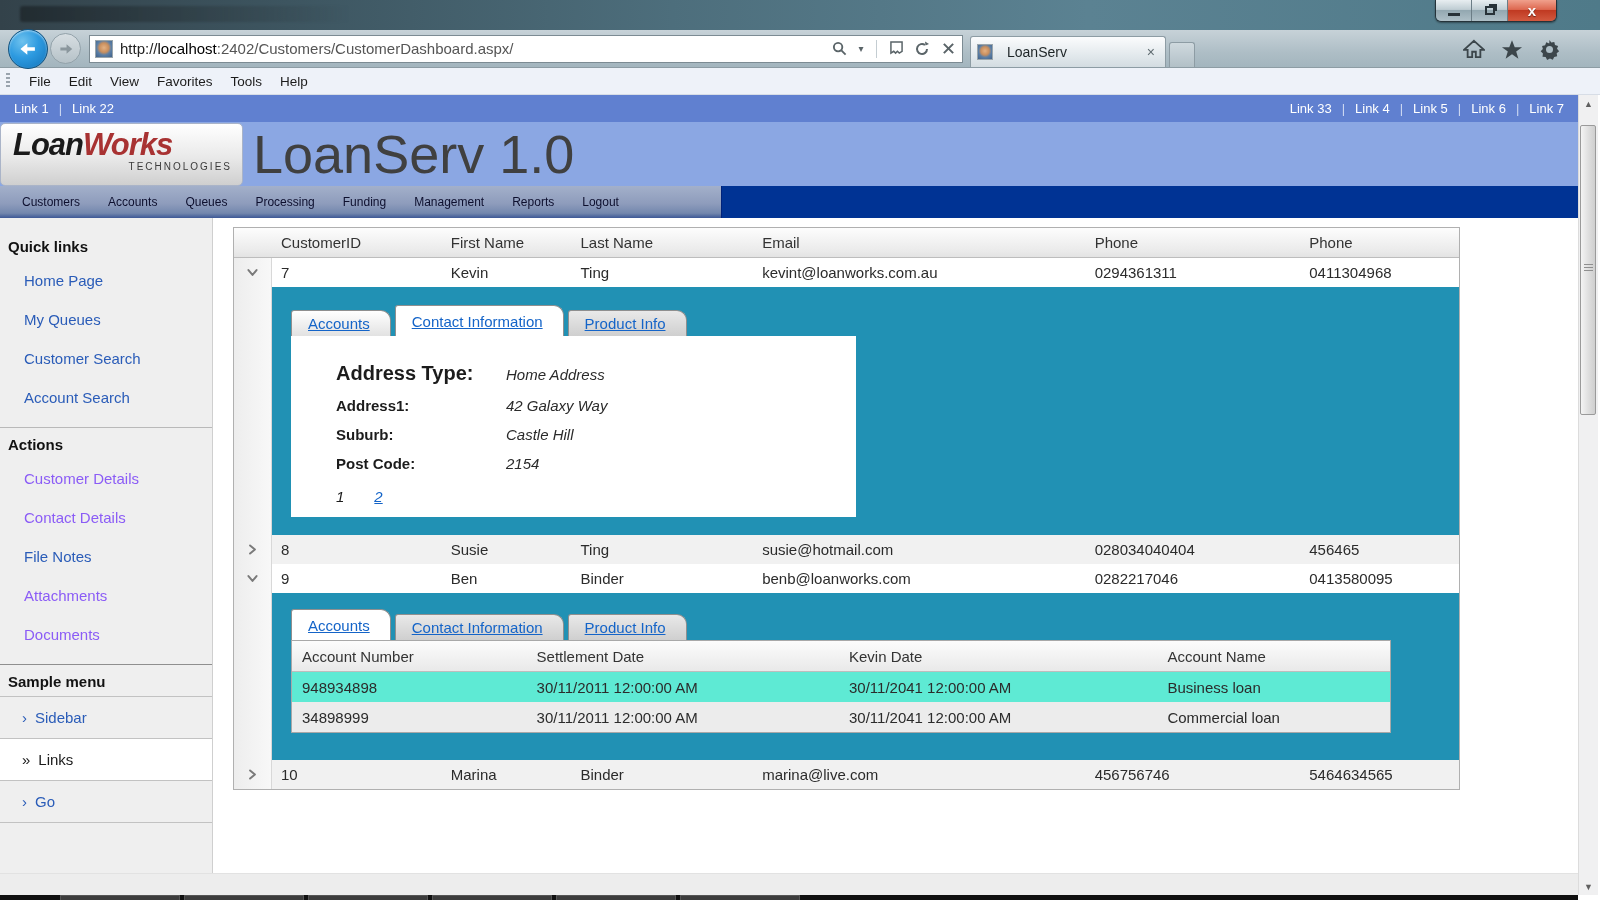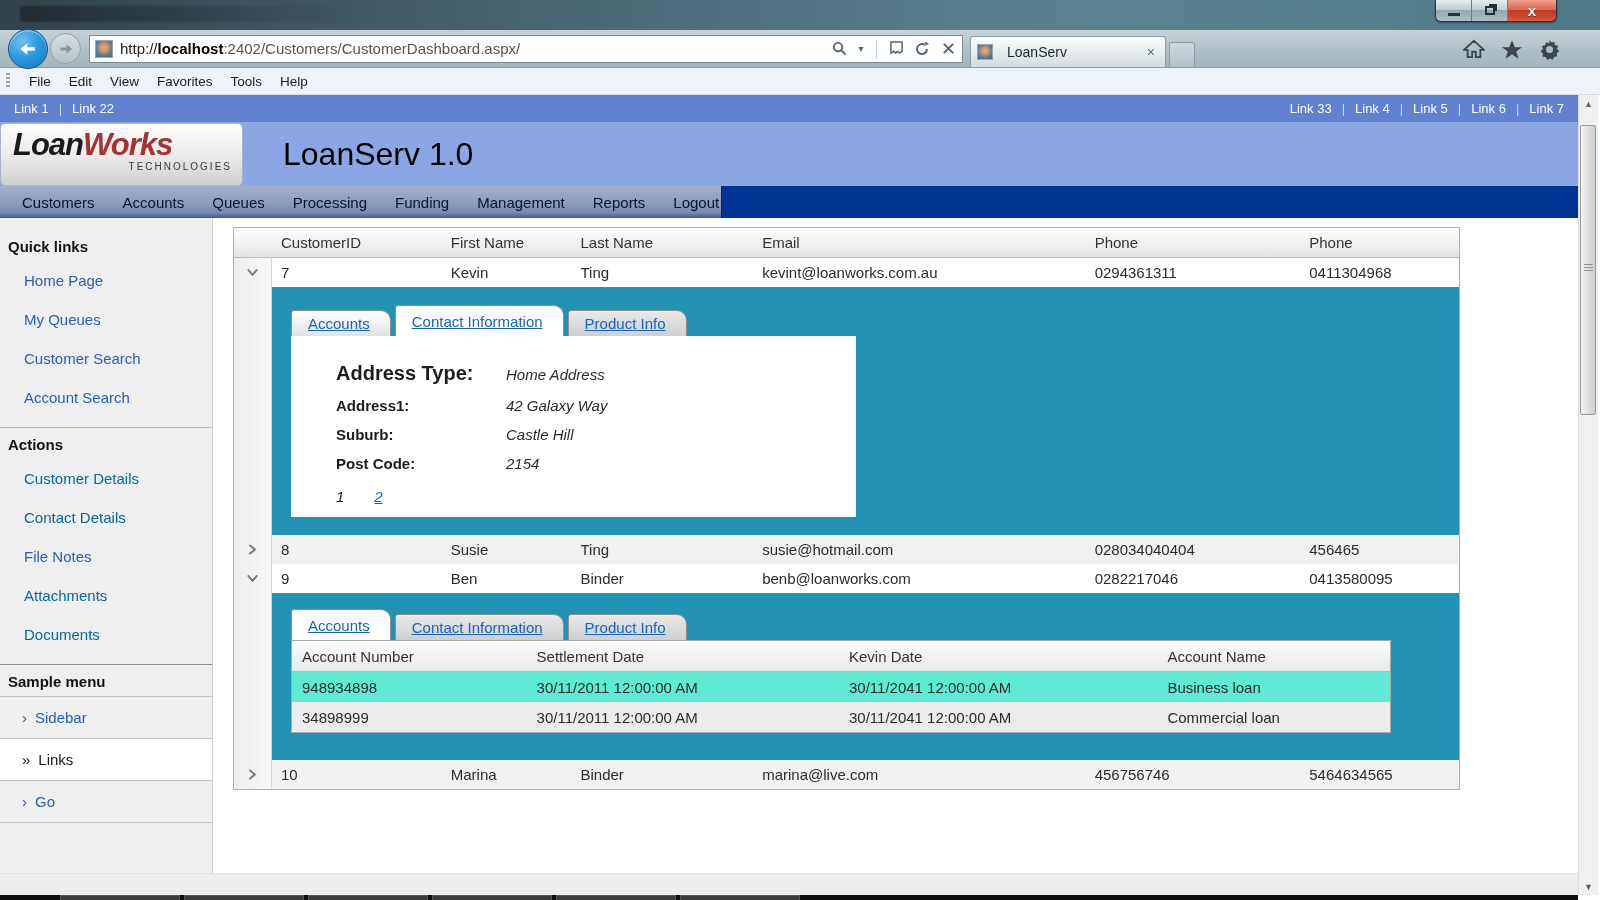--- a/index.html
+++ b/index.html
@@ -28,21 +28,21 @@
   .nav-circle { border-radius:50%; display:flex; align-items:center; justify-content:center; flex:none; }
   .btn-back { width:40px; height:40px; margin:0 2px 0 8px; z-index:2;
     background:radial-gradient(circle at 35% 30%,#6ec2ee 0%,#2d9ae0 45%,#1272b8 100%);
     border:1px solid #11527f; box-shadow:inset 0 1px 2px rgba(255,255,255,.6); }
   .btn-fwd { width:31px; height:31px; background:linear-gradient(#d7dee2,#b6c2c8); border:1px solid #93a2aa; }
   .addressbar { display:flex; align-items:center; height:28px; width:874px; margin-left:8px;
     background:#fff; border:1px solid #7c8b93; padding:0 4px 0 5px; }
   .favicon { width:18px; height:18px; flex:none; border:1px solid #9aa5ab; margin-right:7px;
     background:radial-gradient(circle at 50% 42%,#e3b183 0%,#c98f5e 38%,#5b7fa6 60%,#42628a 100%); }
   .url { font-size:15px; color:#222; white-space:nowrap; overflow:hidden; flex:1; }
-  .url b { font-weight:bold; color:#000; }
+  .url b { font-weight:normal; color:#000; }
   .url .path { color:#555; }
   .addr-icons { display:flex; align-items:center; gap:6px; color:#5a6468; flex:none; }
   .addr-sep { width:1px; height:18px; background:#c4cdd2; margin:0 3px; }
   .icon-btn { display:flex; align-items:center; justify-content:center; width:20px; height:22px; }
   .tab { display:flex; align-items:center; align-self:flex-end; height:31px; width:196px; margin-left:7px;
     background:linear-gradient(#fbfcfd,#dfe6ea 70%,#d3dce1); border:1px solid #8d9ca4; border-bottom:none;
     border-radius:3px 3px 0 0; padding:0 6px; }
   .tab-title { font-size:14px; color:#1d2426; margin-left:7px; flex:1; }
   .tab-close { color:#5f6b70; font-size:14px; padding:0 4px; }
   .newtab { align-self:flex-end; width:26px; height:25px; margin-left:3px; border-radius:3px 3px 0 0;
@@ -64,34 +64,34 @@
   .linkgroup { display:flex; align-items:center; gap:10px; }
   .linkgroup .sep { color:#cdd8f2; }
   .linkgroup a { color:#fff; text-decoration:none; }
 
   .appheader { height:64px; background:#8ba7e3; display:flex; align-items:center; }
   .logo-box { width:243px; height:63px; background:linear-gradient(#ffffff,#e9e9e9 55%,#cfcfcf);
     border:1px solid #aab4c8; border-radius:5px; padding:6px 10px 0 12px; flex:none; }
   .logo-line1 { font-size:31px; font-weight:bold; letter-spacing:-1px; line-height:30px; color:#1a1a1a; font-style:italic; }
   .logo-line1 .works { color:#a83232; }
   .logo-line2 { font-size:10px; letter-spacing:2px; color:#3a3a3a; text-align:right; margin-top:1px; }
-  .app-title { margin-left:40px; font-size:32px; color:#000000; letter-spacing:0; }
+  .app-title { margin-left:10px; font-size:54px; color:#404040; letter-spacing:0; }
 
   .navbar { height:32px; background:#003394; display:flex; }
   .nav-inner { width:722px; display:flex; align-items:center; padding-left:8px;
     background:linear-gradient(#a3b0ca 0%,#8e9cbc 55%,#7387ad 85%,#3d5896 100%);
     border-right:1px solid #00227a; }
-  .nav-item { font-size:15px; color:#0d0f2e; padding:0 14px; }
+  .nav-item { font-size:12px; color:#0d0f2e; padding:0 14px; }
 
   
   .main { display:flex; height:655px; background:#fff; }
   .sidebar { width:213px; background:#efefef; border-right:1px solid #cfcfcf; padding-top:12px; font-size:15px; flex:none; }
   .sb-heading { font-weight:bold; color:#121212; padding:8px 0 6px 8px; }
   .sb-link { display:block; padding:11px 0 11px 24px; color:#2a5cb8; text-decoration:none; }
-  .sb-link.disabled { color:#0369a1; }
+  .sb-link.disabled { color:#8b5cf6; }
   .sb-divider { border-top:1px solid #b9b9b9; margin-top:10px; }
   .sb-divider.dark { border-top:1px solid #8f8f8f; }
   .sample-item { display:block; padding:12px 0 12px 22px; color:#2a5cb8; text-decoration:none; border-bottom:1px solid #c2c2c2; }
   .sample-item .pref { margin-right:8px; }
   .sample-item.selected { background:#fff; color:#1a1a1a; }
 
   .content { flex:1; padding:9px 0 0 20px; }
 
   .grid { width:1227px; border:1px solid #b0b0b0; font-size:15px; color:#2b2b2b; }
   .g-head { display:flex; height:30px; align-items:center;

